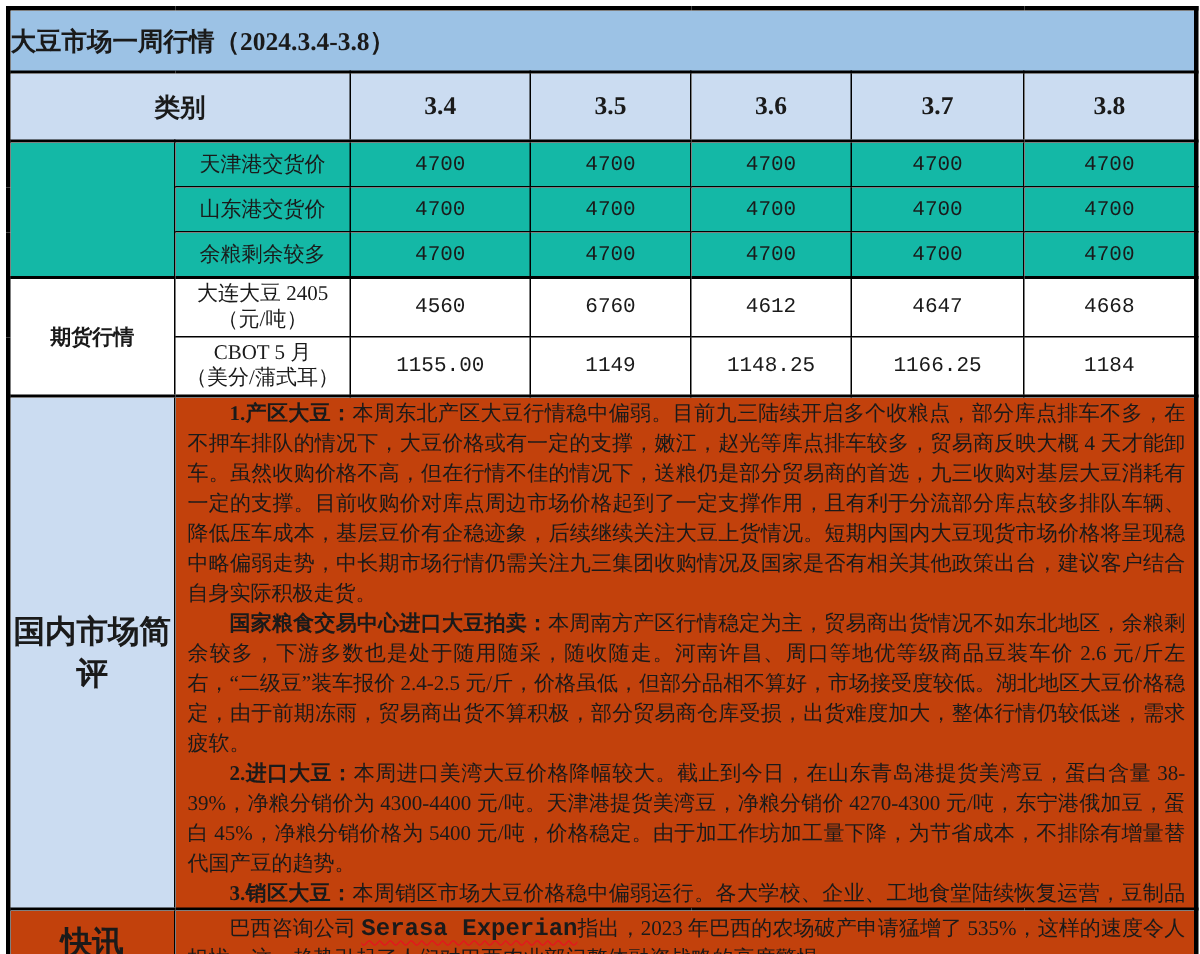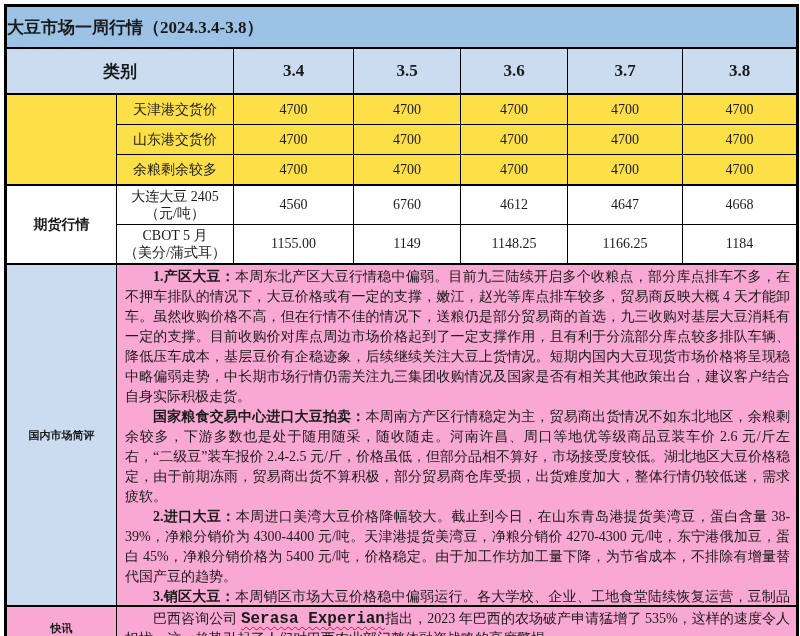--- a/index.html
+++ b/index.html
@@ -5,40 +5,40 @@
   html,body{margin:0;padding:0;background:#fff;}
   body{width:800px;height:636px;overflow:hidden;
        font-family:"Liberation Serif","DejaVu Serif",serif;color:#1a1a1a;}
   table{border-collapse:collapse;table-layout:fixed;width:792px;margin:4px 0 0 4px;
         border:3px solid #000;}
   td{border:1px solid #000;padding:0;vertical-align:middle;overflow:hidden;}
   .title-row td{height:40px;background:var(--title-bg,#9CC2E5);
         font-weight:bold;font-size:17px;border-bottom-width:2px;}
   .header-row td{height:44px;background:var(--header-bg,#CBDCF1);text-align:center;
         font-weight:bold;font-size:17px;border-bottom-width:2px;}
-  .spot-row td{height:29px;text-align:center;font-size:14px;background:#fde047;}
+  .spot-row td{height:29px;text-align:center;font-size:14px;background:#14b8a6;}
   .fut-row td{height:38px;text-align:center;font-size:14px;background:#fff;}
   .fut-row .rowlabel div{line-height:17px;}
   .fut-first td{border-top-width:2px;}
   .group-cell{background:#fff;}
-  .group-label{font-weight:bold;font-size:11px;text-align:center;background:#fff;}
+  .group-label{font-weight:bold;font-size:21px;text-align:center;background:#fff;}
   .group-label.blue{background:var(--label-bg,#CBDCF1);}
-  .section-row td{border-top-width:2px;vertical-align:top;background:#f9a8d4;}
+  .section-row td{border-top-width:2px;vertical-align:top;background:#c2410c;}
   .textcell{padding:2px 6px 2px 8px;}
   .textcell .clip{overflow:hidden;}
   .commentary-clip{height:336px;}
   .news-clip{height:38px;}
   .textcell p{margin:0;text-indent:2em;text-align:justify;font-size:14px;
         line-height:20px;}
   .textcell p b{font-weight:bold;}
   .news-cell p{margin:0;text-indent:2em;text-align:justify;font-size:14px;line-height:20px;}
   .squiggle{font-family:"Liberation Mono","DejaVu Sans Mono",monospace;font-size:16px;
         text-decoration:underline;text-decoration-style:wavy;text-decoration-color:#e01b1b;
         text-decoration-thickness:1px;text-underline-offset:3px;font-weight:bold;}
-  .num{font-size:14px;}
+  .num{font-size:14px;font-family:Liberation Mono, monospace;}
 </style>
 </head>
 <body>
 
 <table>
   <colgroup>
     <col style="width:111px">
       <col style="width:117px">
       <col style="width:120px">
     <col style="width:107px">

